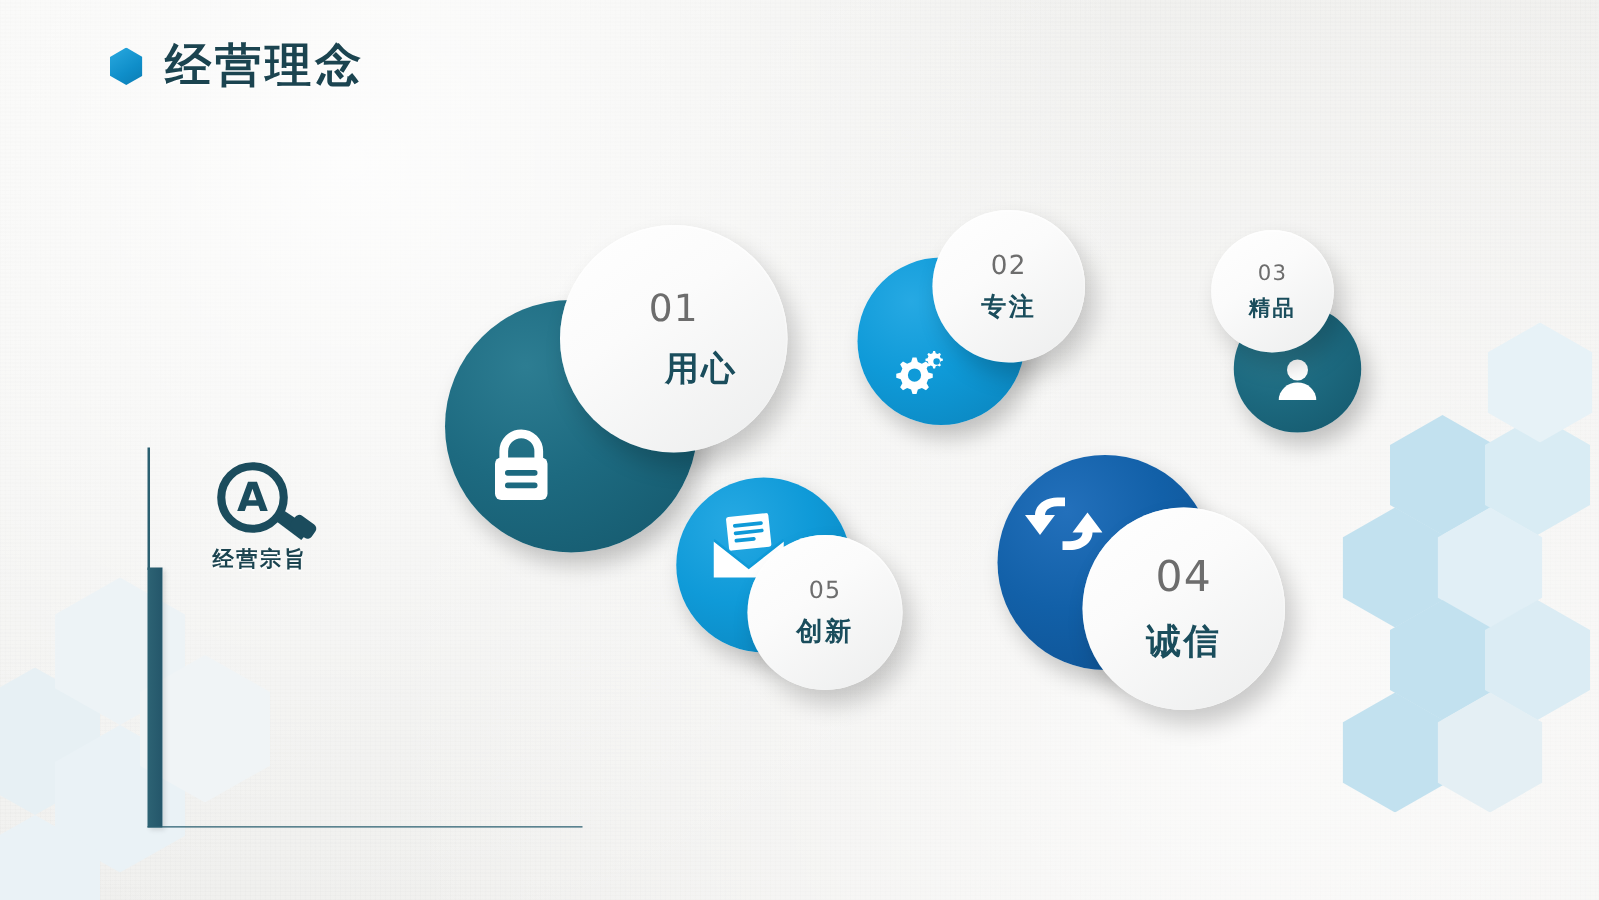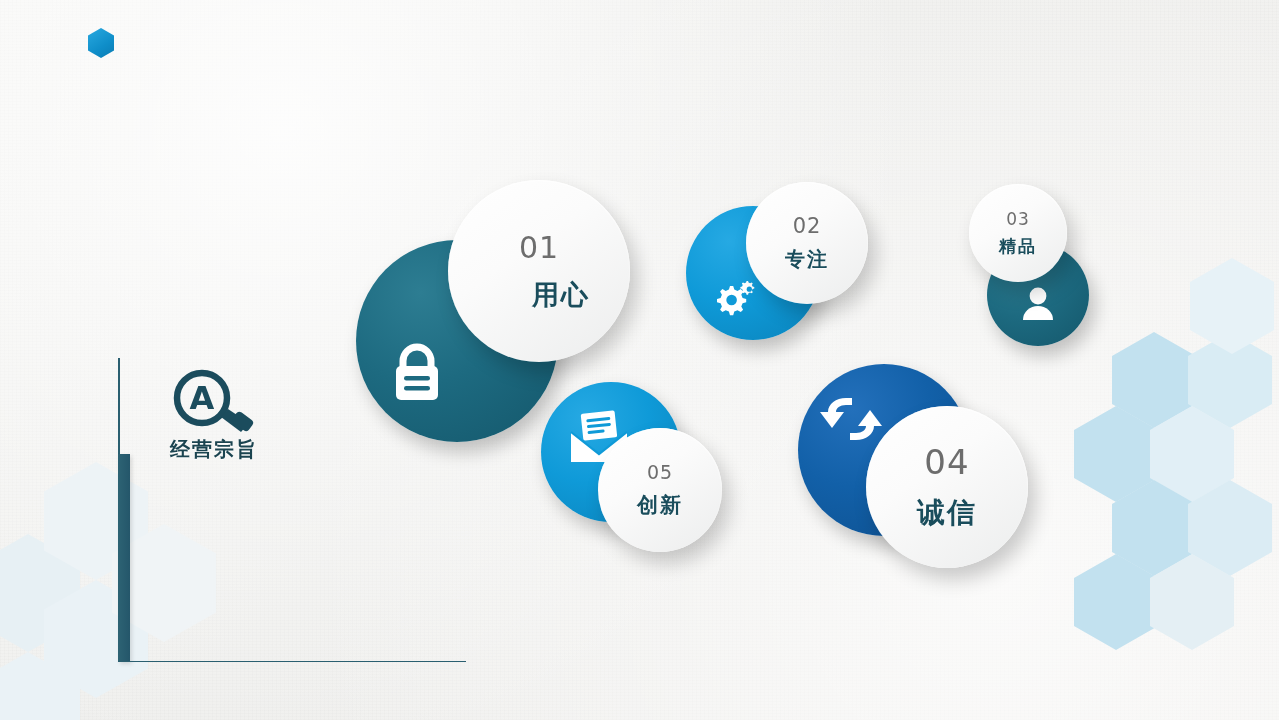--- a/index.html
+++ b/index.html
@@ -45,21 +45,21 @@
   #purpose-panel{position:absolute;left:118px;top:358px;width:400px;height:312px;}
   #panel-rule-top{position:absolute;left:0;top:0;width:2px;height:98px;background:#2a5f70;}
   #panel-bar{position:absolute;left:0;top:96px;width:12px;height:208px;
       background:linear-gradient(90deg,#2d6374 0%,#24566a 100%);
       box-shadow:2px 2px 4px rgba(0,0,0,.12);}
   #panel-rule-bottom{position:absolute;left:0;bottom:8px;width:348px;height:1.5px;background:#2a5f70;}
 
   #magnifier{position:absolute;left:52px;top:10px;}
   #purpose-title{
     position:absolute;left:52px;top:78px;width:300px;
-    font-size:20px;font-weight:700;color:#1b4450;letter-spacing:2px;
+    font-size:17px;font-weight:700;color:#1b4450;letter-spacing:2px;
     font-family:Liberation Serif, serif;
     text-shadow:0 1px 1px rgba(255,255,255,.9);
   }
   #purpose-body{
     position:absolute;left:28px;top:112px;width:356px;
     font-size:16.5px;line-height:25.5px;color:#2a3f47;text-align:justify;
     font-family:"DejaVu Serif","Liberation Serif",serif;
   }
 
   
@@ -90,21 +90,21 @@
   #g01{left:356px;top:180px;}
   #g01 .icon-circle{left:0;top:60px;width:202px;height:202px;
      background:radial-gradient(circle at 32% 26%,#2d7d92 0%,#1d6a80 45%,#14576b 100%);}
   #g01 .label-circle{left:92px;top:0;width:182px;height:182px;}
   #g01 .num{font-size:30px;margin-bottom:12px;text-align:center;}
   #g01 .label{font-size:27px;margin-left:44px;}
 
   #g02{left:686px;top:168px;}
   #g02 .icon-circle{left:0;top:38px;width:134px;height:134px;
      background:radial-gradient(circle at 32% 26%,#26a9e3 0%,#0f9ad8 45%,#0a82ba 100%);}
-  #g02 .label-circle{left:60px;top:14px;width:122px;height:122px;}
+  #g02 .label-circle{left:60px;top:0;width:122px;height:122px;}
   #g02 .num{font-size:21px;margin-bottom:8px;}
   #g02 .label{font-size:20px;}
 
   #g03{left:969px;top:184px;}
   #g03 .icon-circle{left:18px;top:60px;width:102px;height:102px;
      background:radial-gradient(circle at 32% 26%,#2d7d92 0%,#1d6a80 45%,#14576b 100%);}
   #g03 .label-circle{left:0;top:0;width:98px;height:98px;align-items:center;}
   #g03 .num{font-size:17px;margin-bottom:6px;}
   #g03 .label{font-size:17px;}
 
@@ -141,20 +141,21 @@
 
     <div class="hex" style="left:-24px;top:534px;width:104px;height:118px;background:#e7f0f4;"></div>
     <div class="hex" style="left:44px;top:580px;width:104px;height:118px;background:#eaf2f6;"></div>
     <div class="hex" style="left:44px;top:462px;width:104px;height:118px;background:#edf3f6;"></div>
     <div class="hex" style="left:-24px;top:652px;width:104px;height:118px;background:#eaf2f6;"></div>
     <div class="hex" style="left:112px;top:524px;width:104px;height:118px;background:#f0f4f6;"></div>
   </div>
 
   <div id="header">
     <div id="hex-bullet"></div>
+    <div id="page-title">经营理念</div>
   </div>
 
   <div id="purpose-panel">
     <div id="panel-rule-top"></div>
     <div id="panel-bar"></div>
     <div id="panel-rule-bottom"></div>
 
     <div id="magnifier">
       <svg width="92" height="66" viewBox="0 0 92 66" aria-hidden="true">
         <circle cx="32" cy="30" r="25" fill="none" stroke="#1b4c5d" stroke-width="6.5"></circle>

